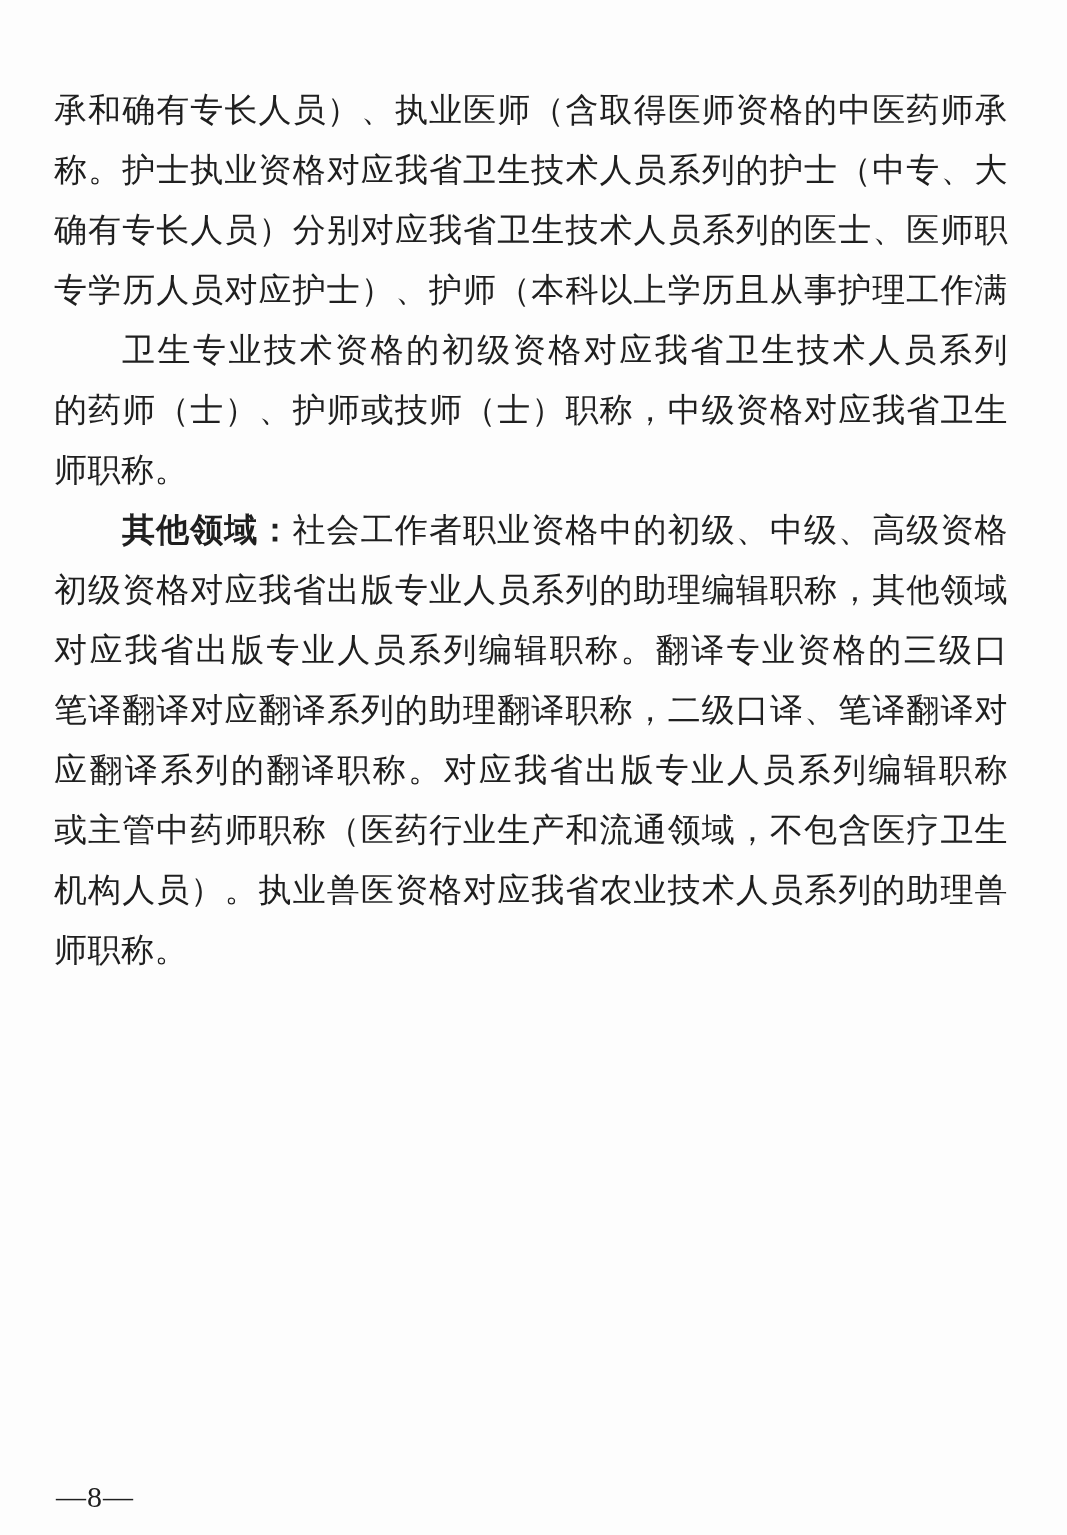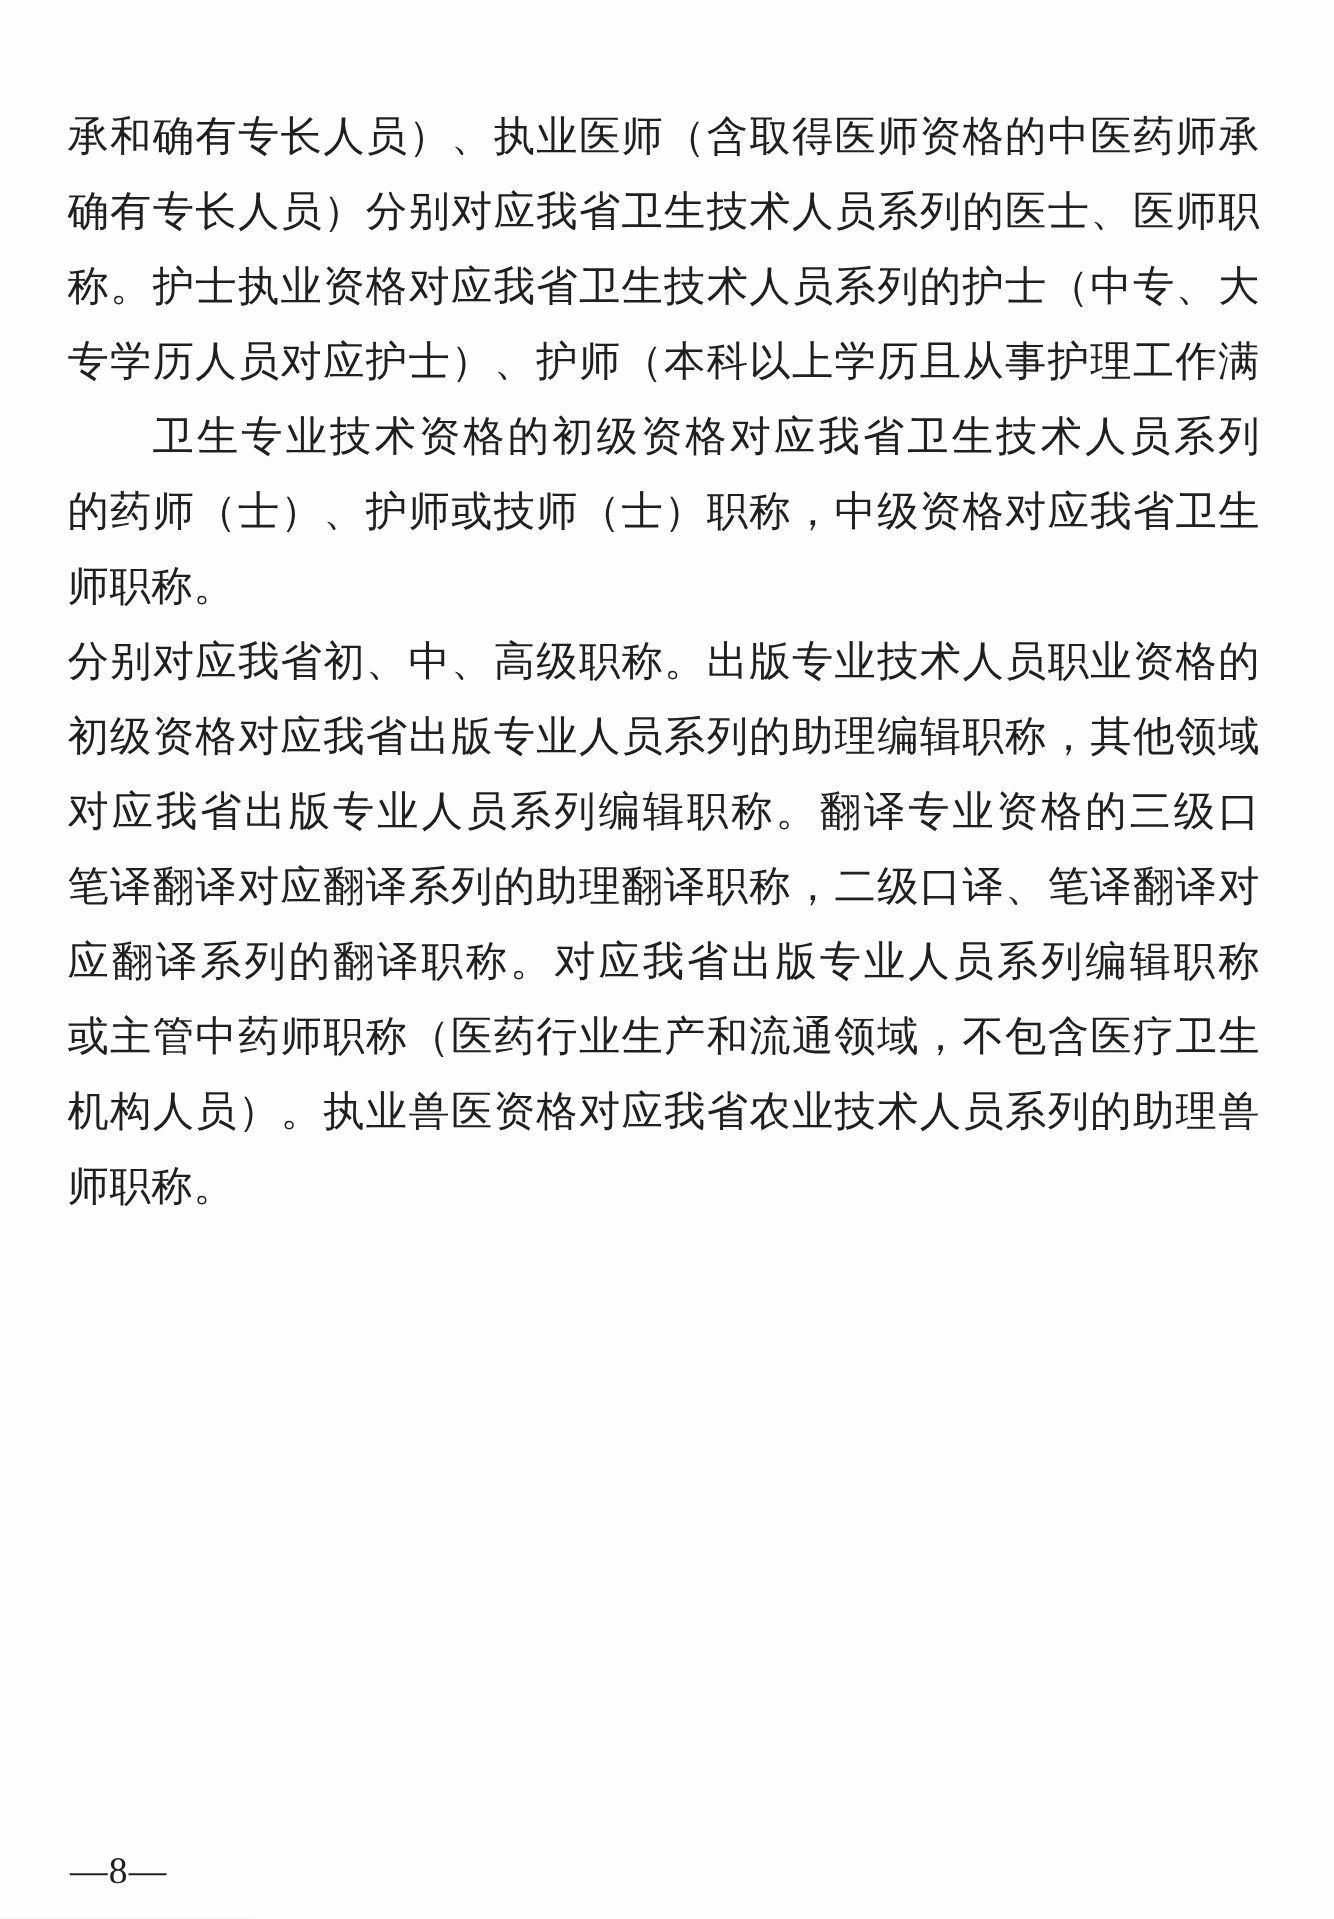--- a/index.html
+++ b/index.html
@@ -54,31 +54,31 @@
     color: #1f1f1f;
   }
 </style>
 </head>
 <body>
 
 <div class="page">
   <div class="text-block">
       <div class="paragraph">
         <div class="line"><span>承和确有专长人员）、执业医师（含取得医师资格的中医药师承和</span></div>
+        <div class="line"><span>称。护士执业资格对应我省卫生技术人员系列的护士（中专、大</span></div>
         <div class="line"><span>确有专长人员）分别对应我省卫生技术人员系列的医士、医师职</span></div>
-        <div class="line"><span>称。护士执业资格对应我省卫生技术人员系列的护士（中专、大</span></div>
         <div class="line"><span>专学历人员对应护士）、护师（本科以上学历且从事护理工作满 1</span></div>
       </div>
       <div class="paragraph">
         <div class="line indent"><span>卫生专业技术资格的初级资格对应我省卫生技术人员系列</span></div>
         <div class="line"><span>的药师（士）、护师或技师（士）职称，中级资格对应我省卫生技</span></div>
         <div class="line last"><span>师职称。</span></div>
       </div>
       <div class="paragraph">
-        <div class="line"><span>分别对应我省初、中、高级职称。出版专业技术人员职业资格的</span></div>
+        <div class="line indent"><span class="bold">其他领域：</span><span>社会工作者职业资格中的初级、中级、高级资格</span></div>
         <div class="line"><span>初级资格对应我省出版专业人员系列的助理编辑职称，其他领域</span></div>
         <div class="line"><span>对应我省出版专业人员系列编辑职称。翻译专业资格的三级口译、</span></div>
         <div class="line"><span>笔译翻译对应翻译系列的助理翻译职称，二级口译、笔译翻译对</span></div>
         <div class="line"><span>应翻译系列的翻译职称。对应我省出版专业人员系列编辑职称</span></div>
         <div class="line"><span>或主管中药师职称（医药行业生产和流通领域，不包含医疗卫生</span></div>
         <div class="line"><span>机构人员）。执业兽医资格对应我省农业技术人员系列的助理兽医</span></div>
         <div class="line last"><span>师职称。</span></div>
       </div>
     </div>
   <div class="footer">—8—</div>

